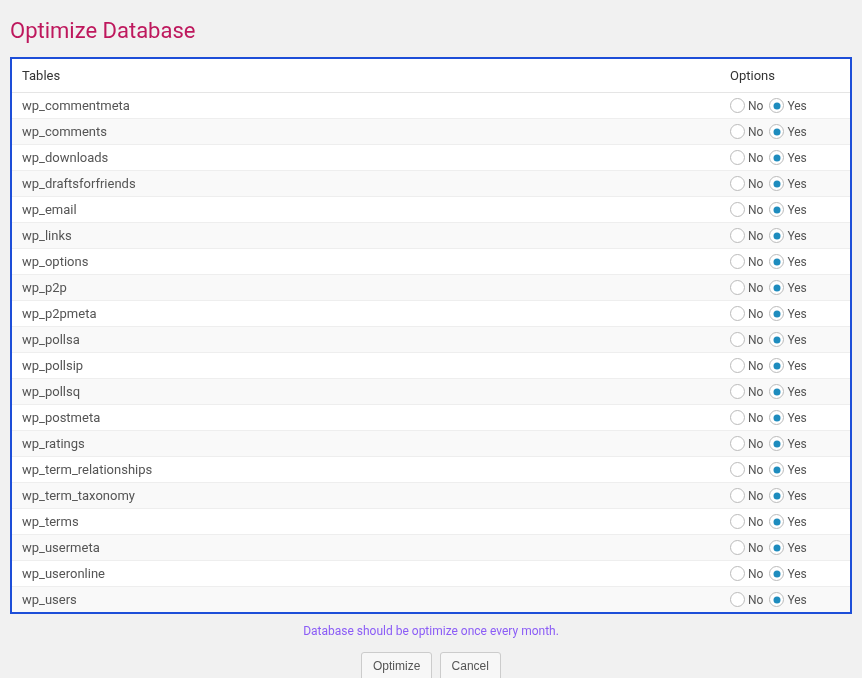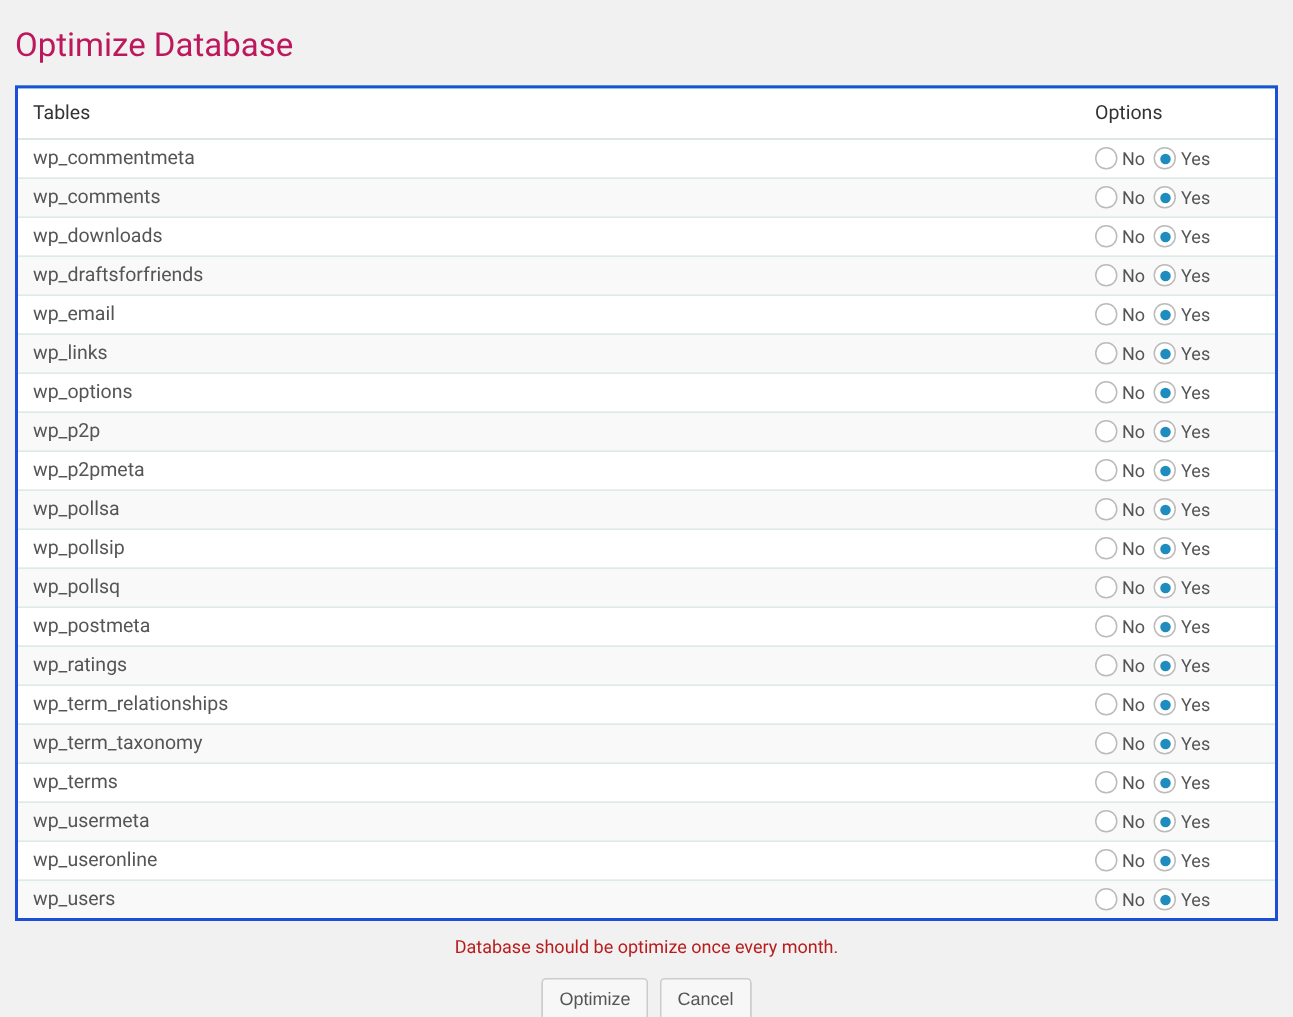--- a/index.html
+++ b/index.html
@@ -93,21 +93,21 @@
       background: #1e8cbe;
       border-radius: 50%;
       top: 50%;
       left: 50%;
       transform: translate(-50%, -50%);
     }
     .note {
       text-align: center;
       padding: 10px 0;
       font-size: 12px;
-      color: #b91c1c;
+      color: #8b5cf6;
     }
     .button-row {
       text-align: center;
       padding: 4px 0 14px 0;
     }
     .button {
       display: inline-block;
       padding: 5px 11px;
       font-size: 12px;
       line-height: 1.4;

